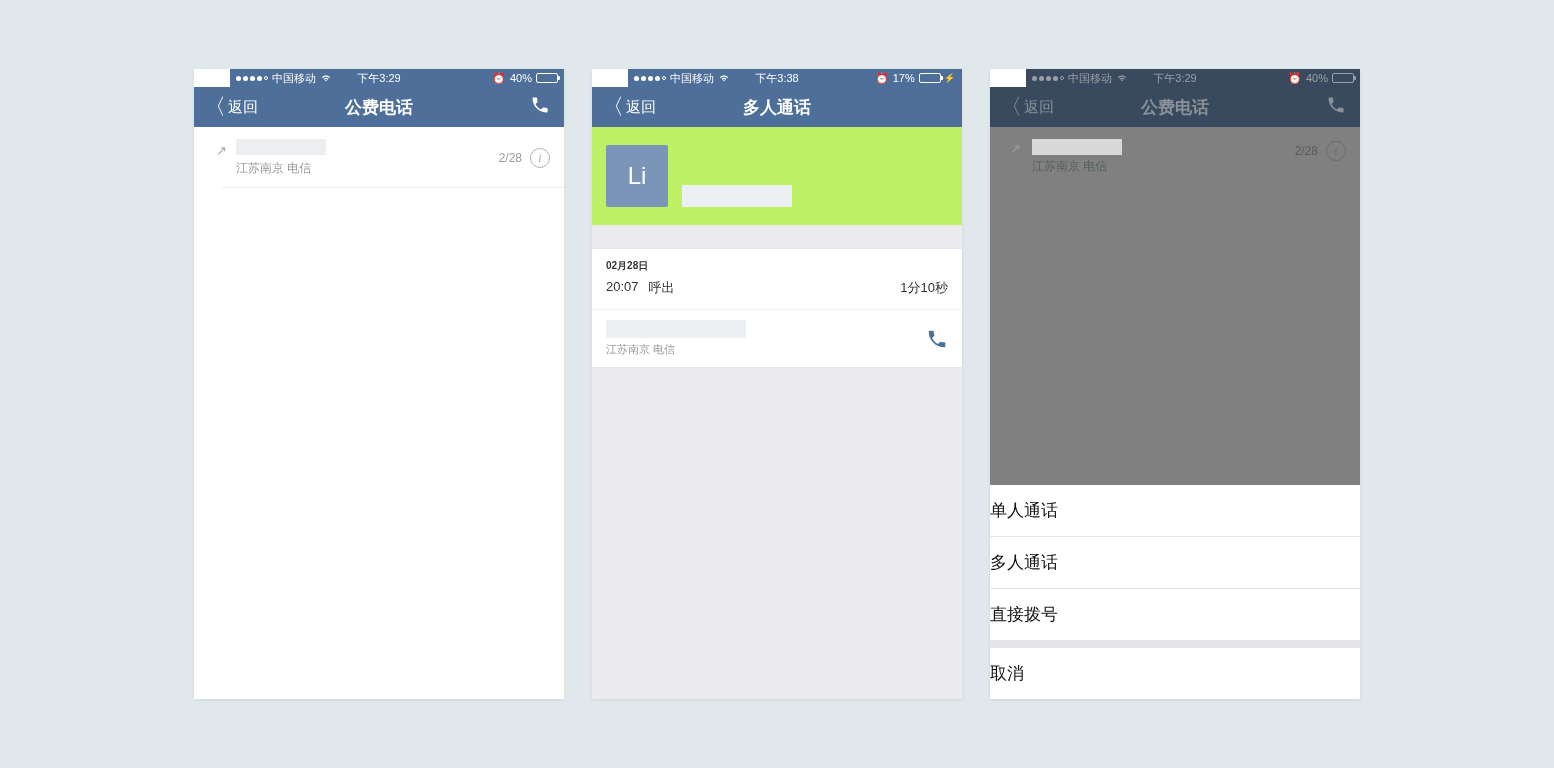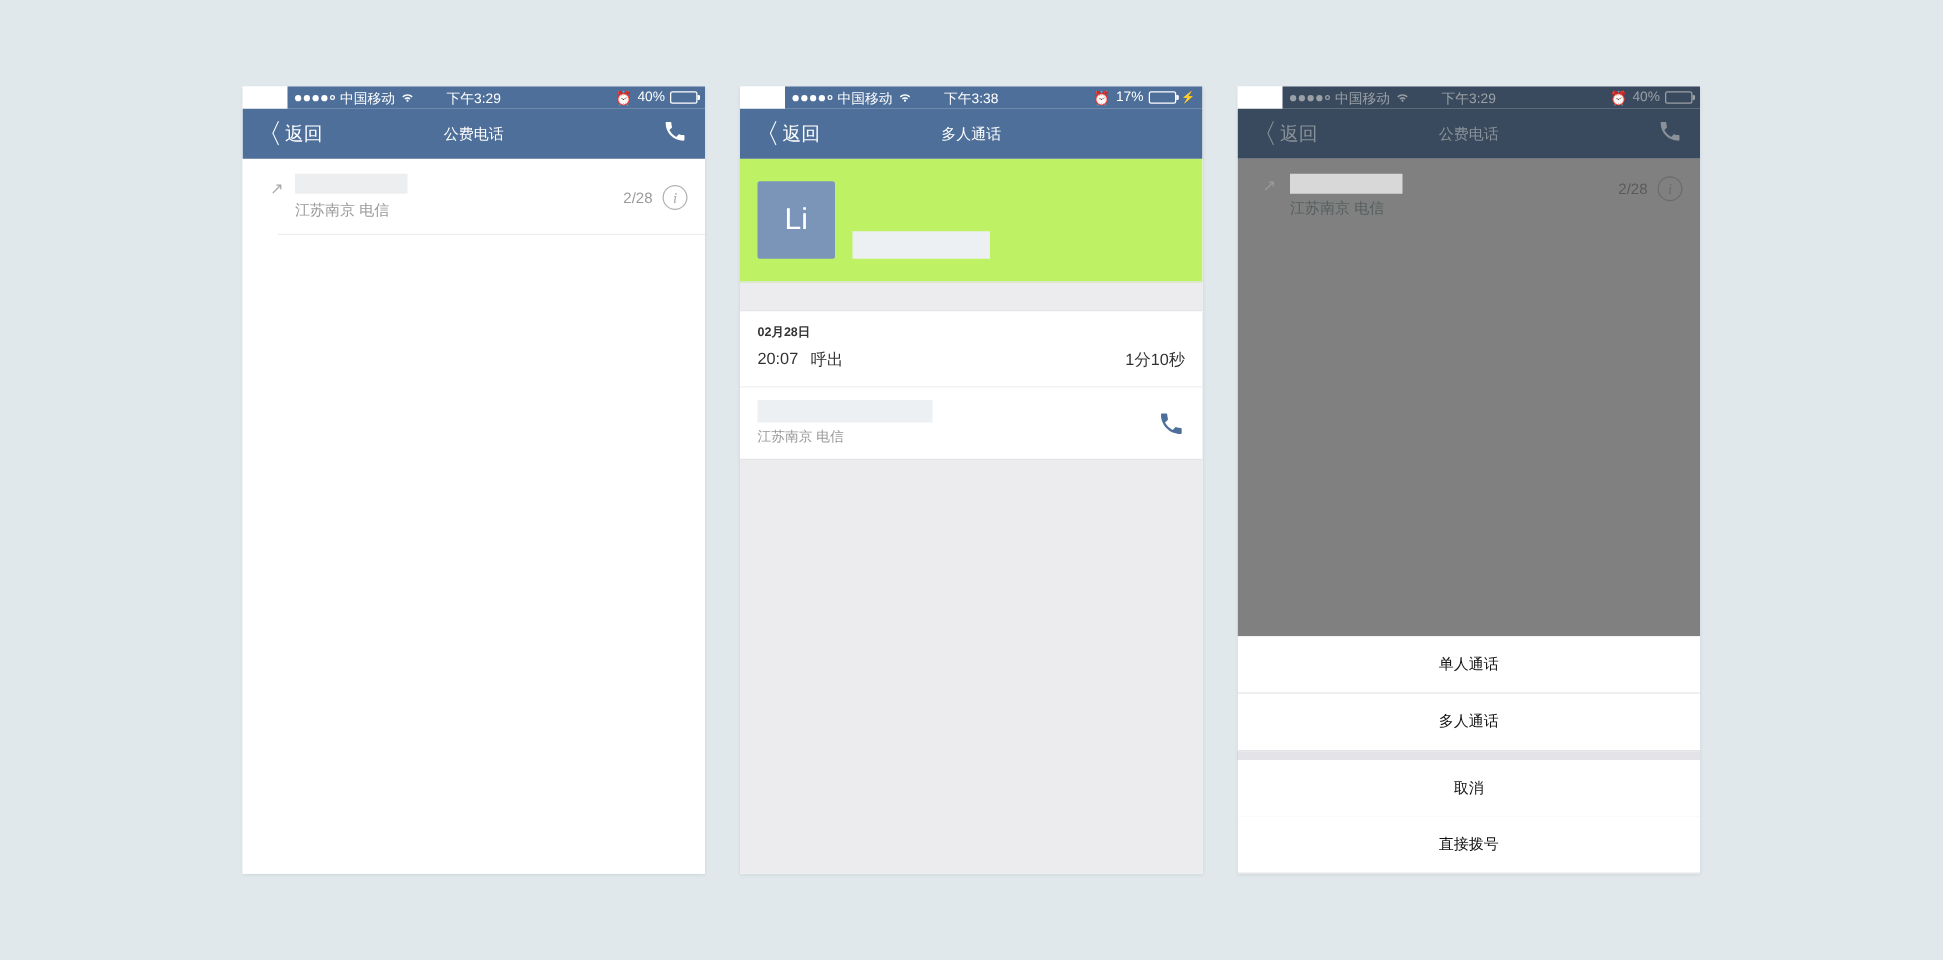--- a/index.html
+++ b/index.html
@@ -47,21 +47,21 @@
       height: 40px;
       background: #4e6f99;
       color: #fff;
       display: flex;
       align-items: center;
       position: relative;
       padding: 0 10px;
     }
     .nav-back { display: flex; align-items: center; font-size: 15px; cursor: pointer; }
     .chevron-left { font-size: 22px; line-height: 1; margin-right: 2px; font-weight: 200; }
-    .nav-title { position: absolute; left: 50%; transform: translateX(-50%); font-size: 12px; font-weight: 400; }
+    .nav-title { position: absolute; left: 50%; transform: translateX(-50%); font-size: 17px; font-weight: 700; }
     .nav-right { position: absolute; right: 14px; }
     .phone-icon-svg { width: 20px; height: 20px; fill: #fff; }
 
     .content { background: #fff; height: calc(100% - 58px); }
     .content.gray { background: #ececef; }
 
     .call-row {
       display: flex;
       align-items: center;
       padding: 12px 14px 10px 14px;
@@ -100,23 +100,23 @@
     .call-btn-icon { width: 22px; height: 22px; }
     .action-sheet {
       position: absolute;
       bottom: 0;
       left: 0;
       right: 0;
       background: #e4e4e8;
     }
     .sheet-option {
       background: #fff;
-      text-align: center;
+      text-align: left;
       padding: 14px 0;
-      font-size: 12px;
+      font-size: 17px;
       color: #111;
       border-bottom: 1px solid #e4e4e8;
       cursor: pointer;
     }
     .sheet-option.cancel { margin-top: 7px; border-bottom: none; }
 
     .phone3 .status-bar, .phone3 .nav-bar { background: #3a4a5e; }
     .phone3 .nav-back, .phone3 .nav-title, .phone3 .nav-right { color: #8a9198; }
     .phone3 .phone-icon-svg { fill: #8a9198; }
     .phone3 .status-bar { color: #9ba0a6; }
@@ -283,17 +283,17 @@
       <div class="name-redact3"></div>
       <div class="location3">江苏南京 电信</div>
       <div class="right3">
         <span class="date-text3">2/28</span>
         <span class="info-circle3">i</span>
       </div>
     </div>
     <div class="action-sheet">
       <div class="sheet-option">单人通话</div>
       <div class="sheet-option">多人通话</div>
+      <div class="sheet-option">直接拨号</div>
       <div class="sheet-option cancel">取消</div>
-      <div class="sheet-option">直接拨号</div>
     </div>
   </div>
 </div>
 
 </body></html>

